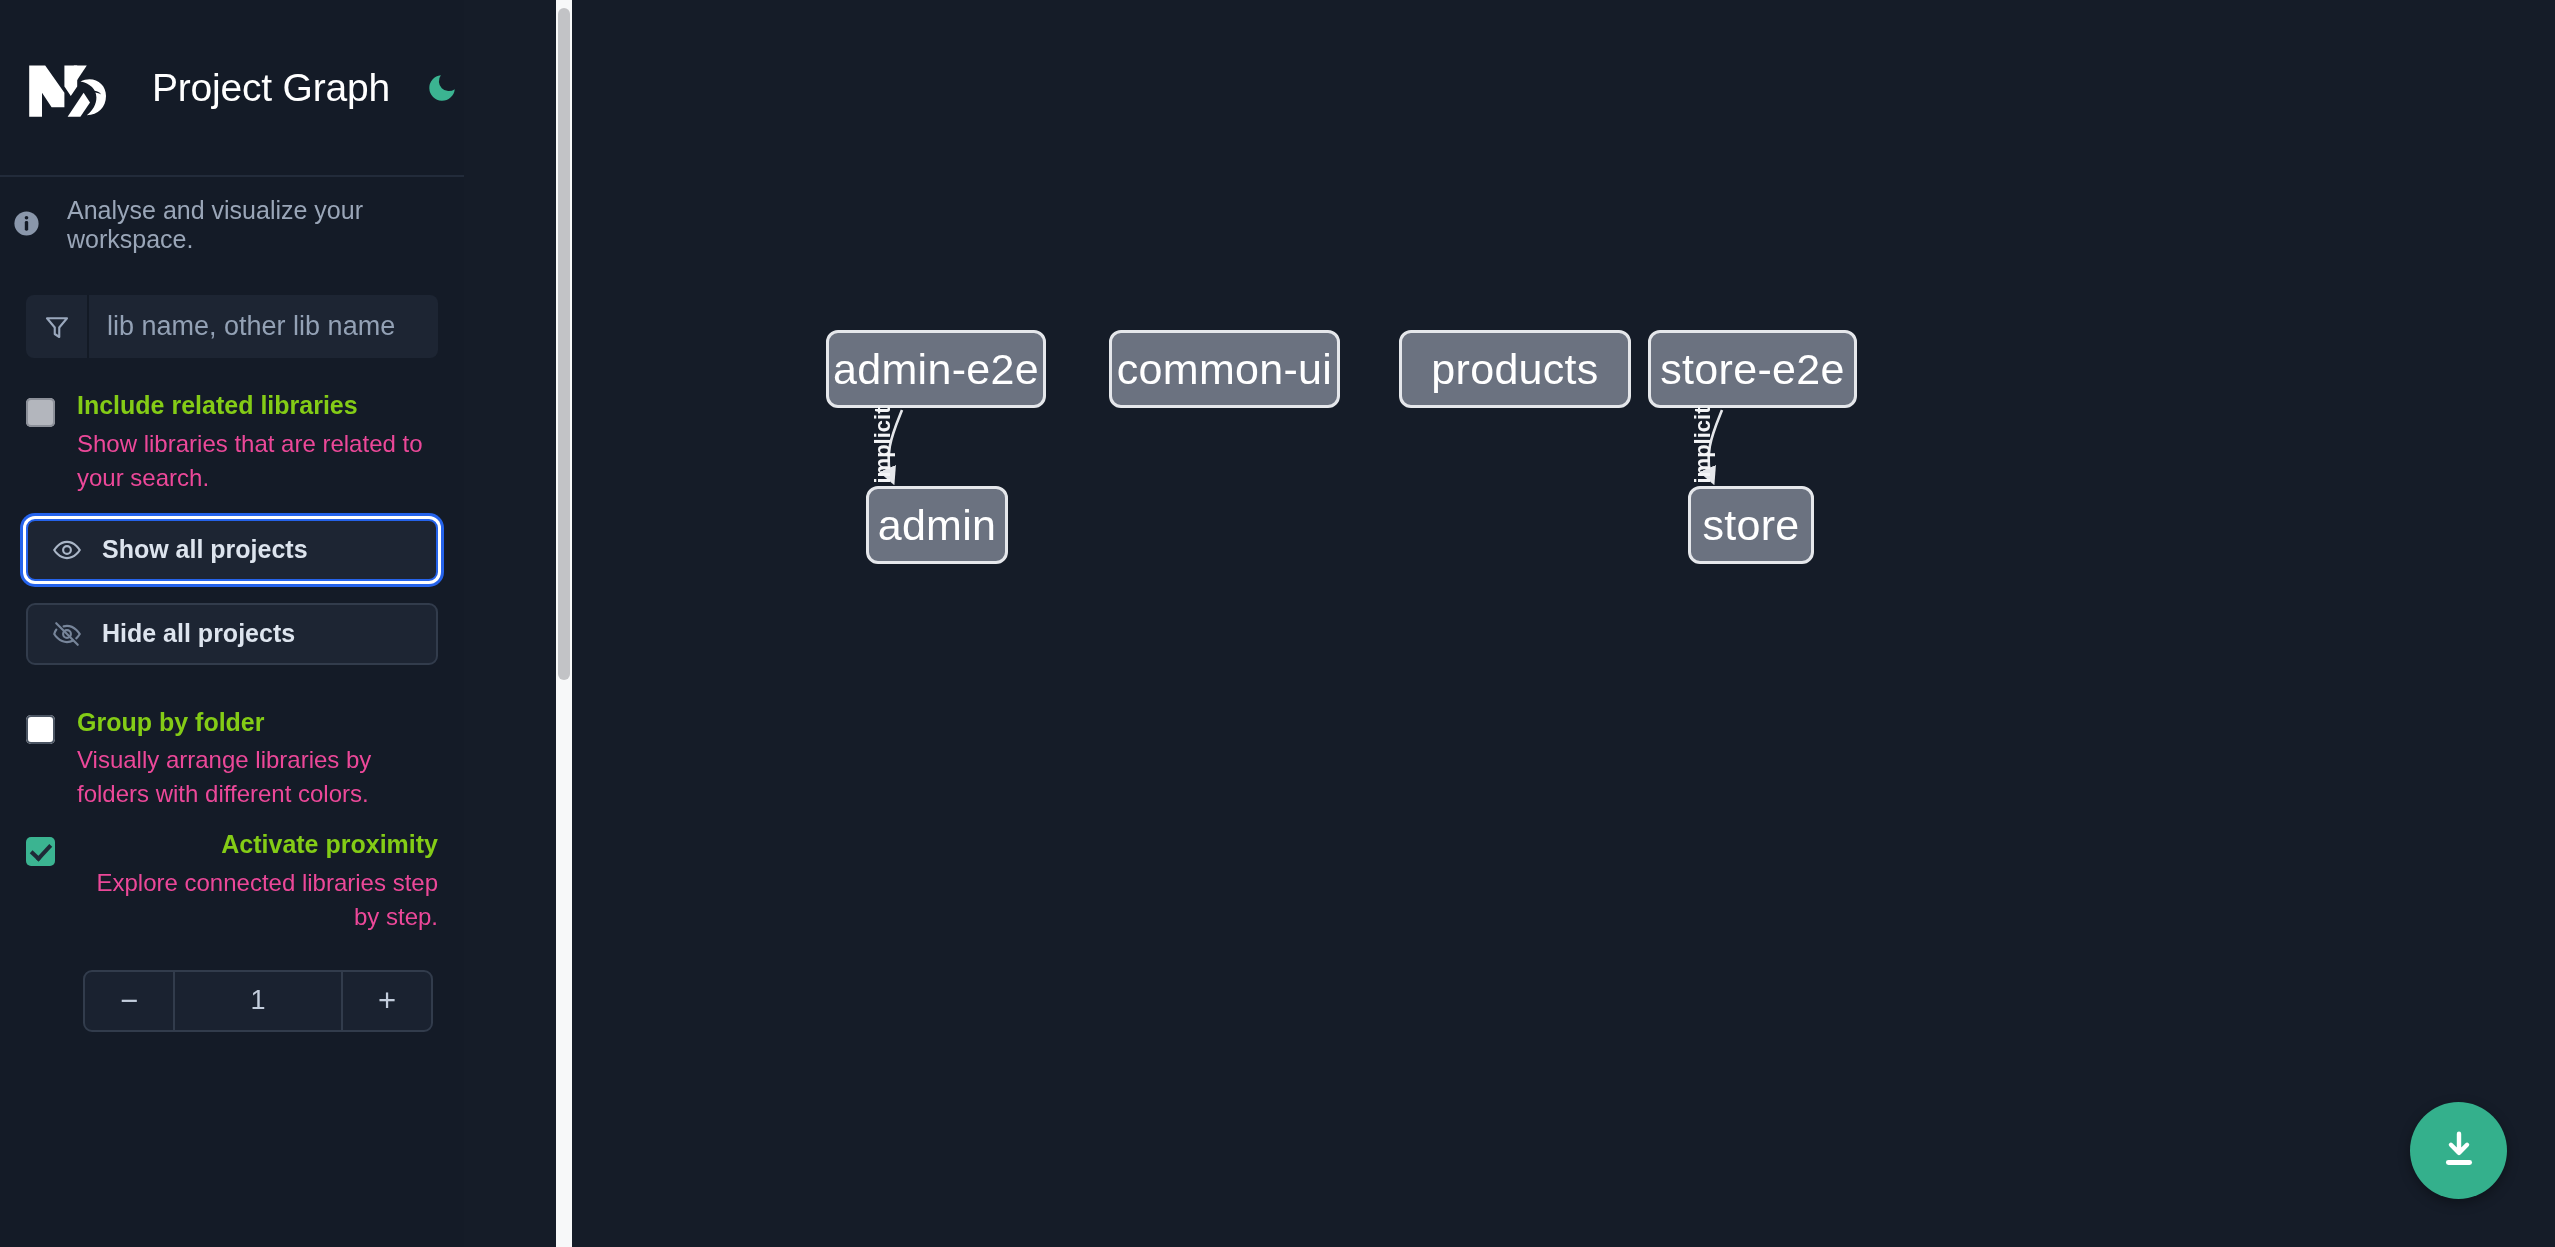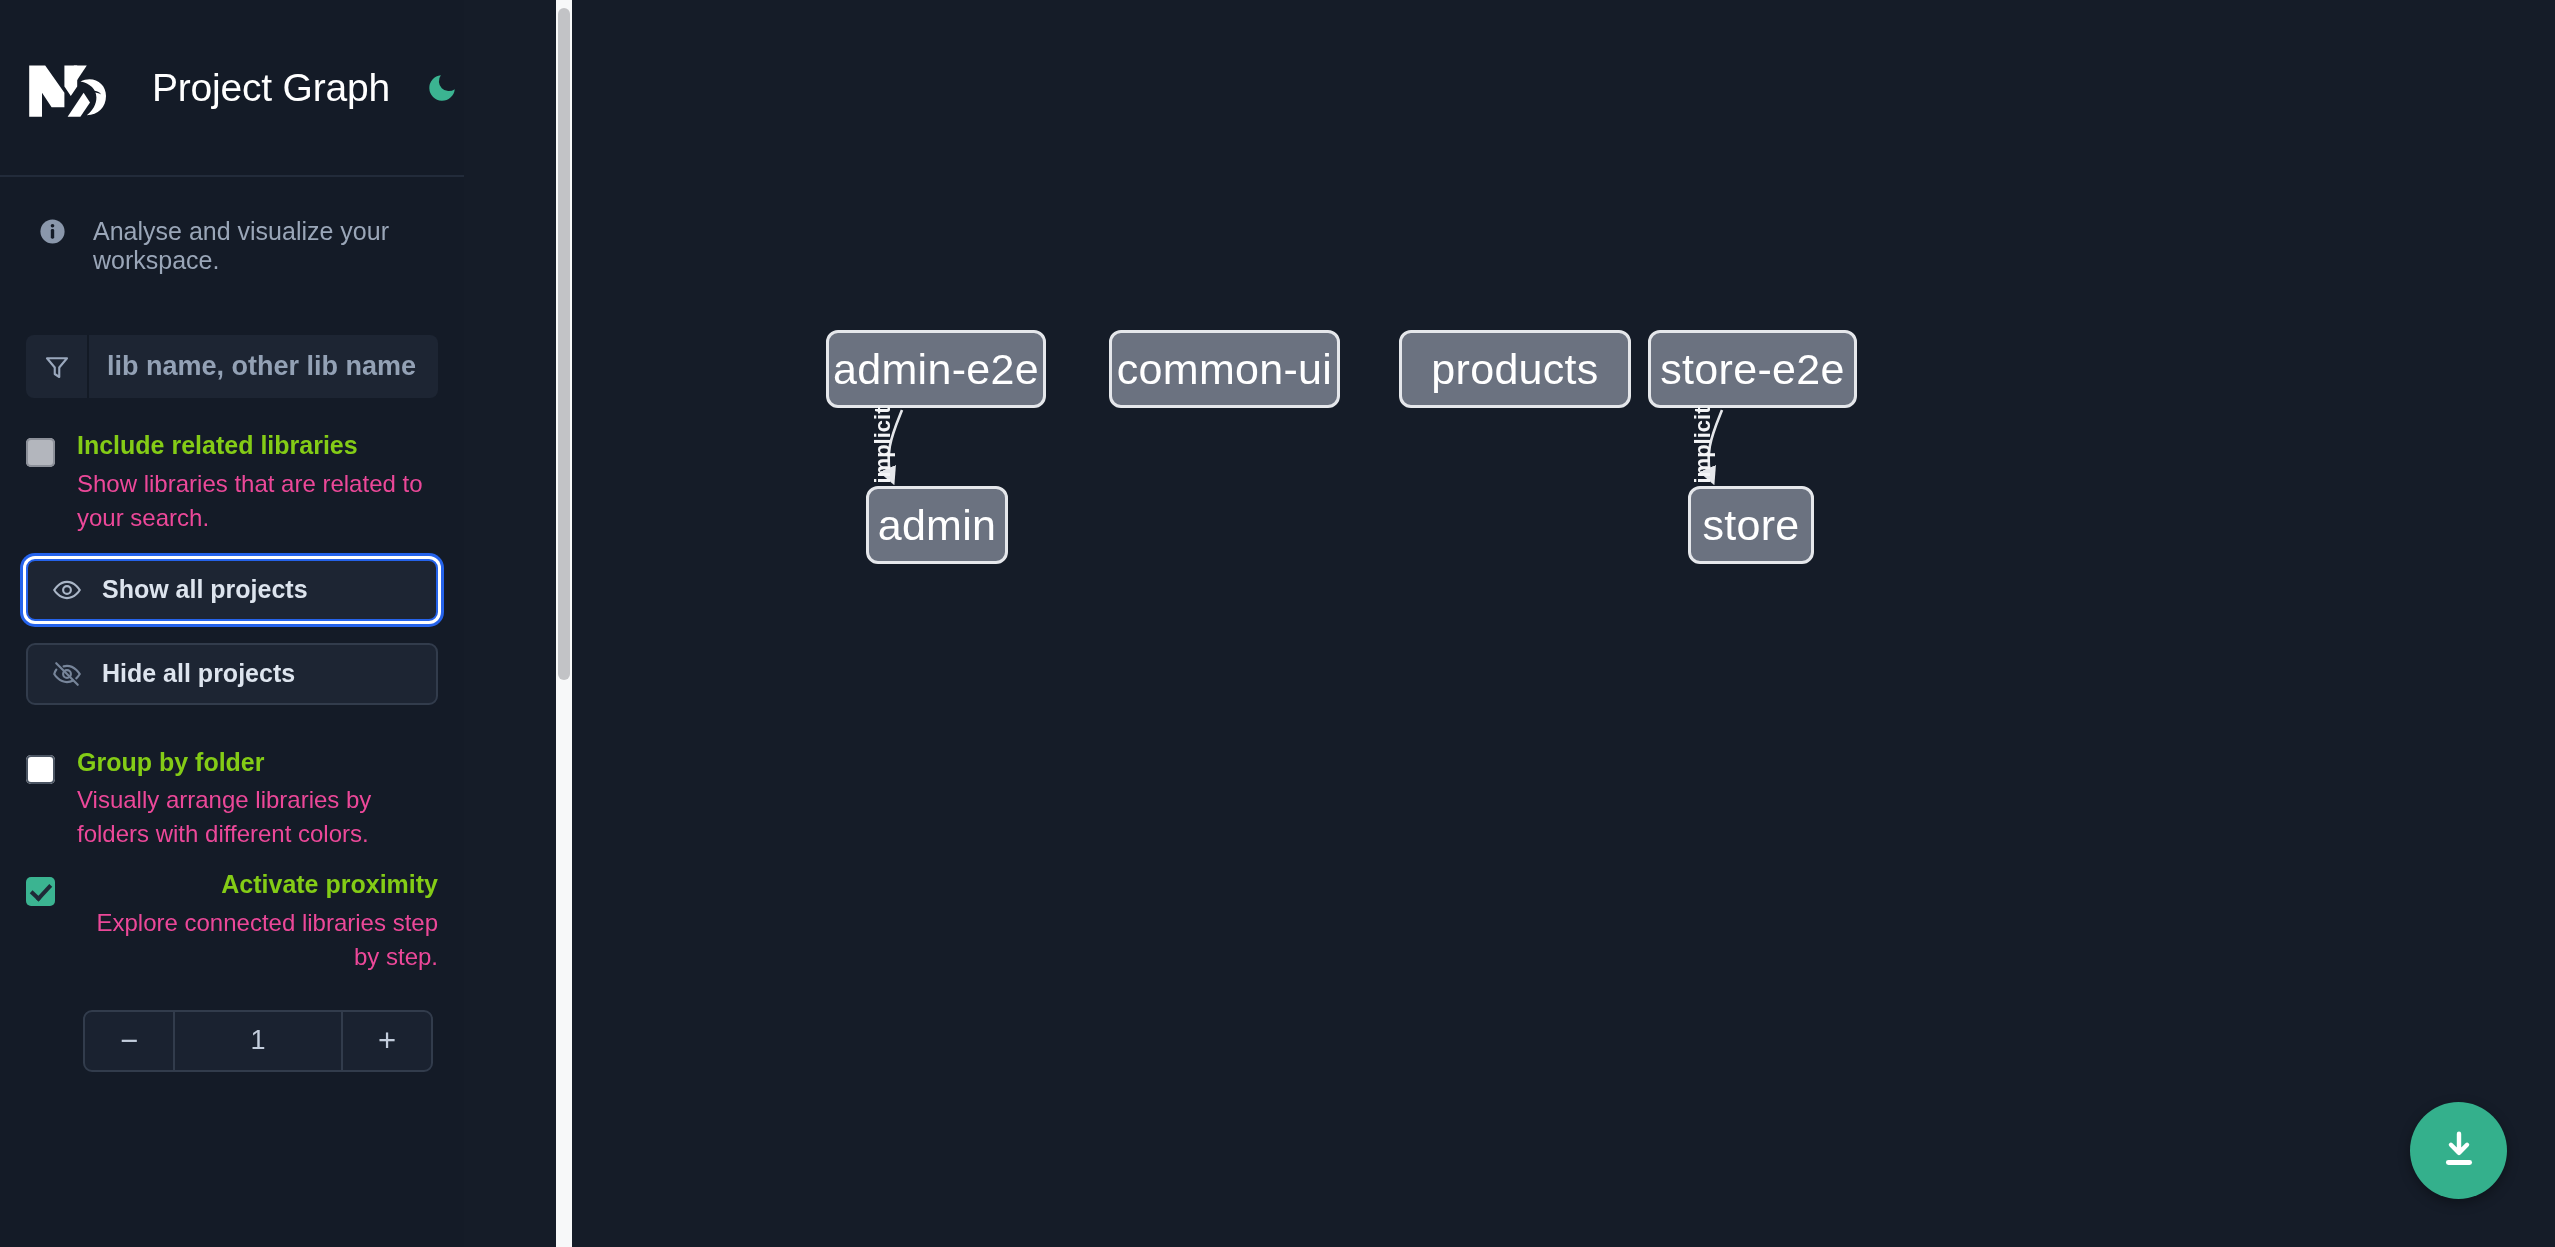--- a/index.html
+++ b/index.html
@@ -53,23 +53,23 @@
 
   .theme-toggle {
     margin-left: 32px;
     width: 40px; height: 40px;
     display: flex; align-items: center; justify-content: center;
     cursor: pointer;
   }
 
   .sb-tagline {
     display: flex;
-    padding: 0 38px;
+    align-items: center;
+    padding: 0 12px;
     height: 96px;
-    margin-top: 40px;
   }
   .info-icon { flex: 0 0 auto; margin-right: 26px; }
   .tagline-text {
     color: #9aa6b8;
     font-size: 25px;
   }
 
   .sb-body { padding: 0 26px; }
 
   
@@ -90,21 +90,20 @@
   }
   .filter-input {
     flex: 1 1 auto;
     background: transparent;
     border: none;
     outline: none;
     color: #c9d3e0;
     font-size: 27px;
     font-family: "Liberation Sans", sans-serif;
     padding: 0 18px;
-    font-weight: bold;
   }
   .filter-input::placeholder { color: #93a1b5; }
 
   
   .cb-row {
     display: flex;
     align-items: flex-start;
     margin-top: 34px;
   }
   .cb {

